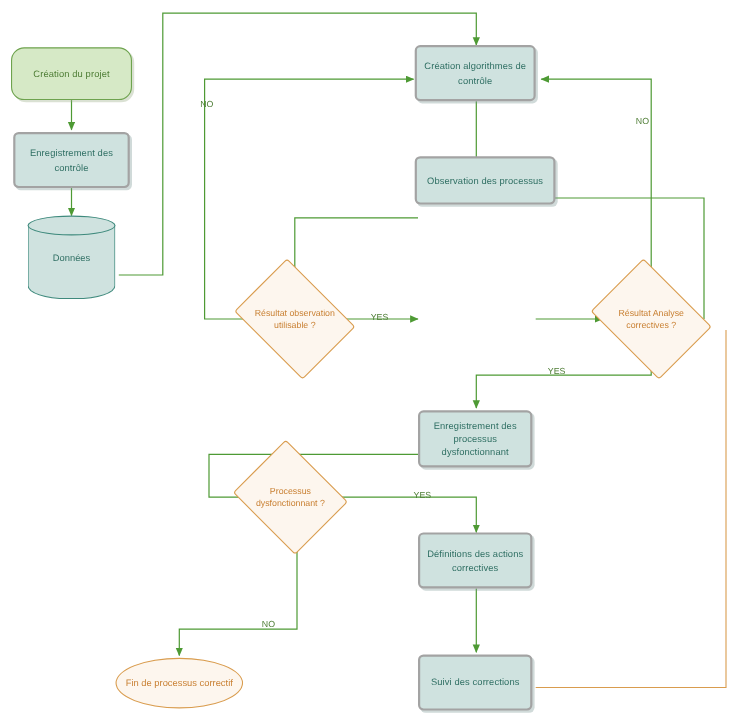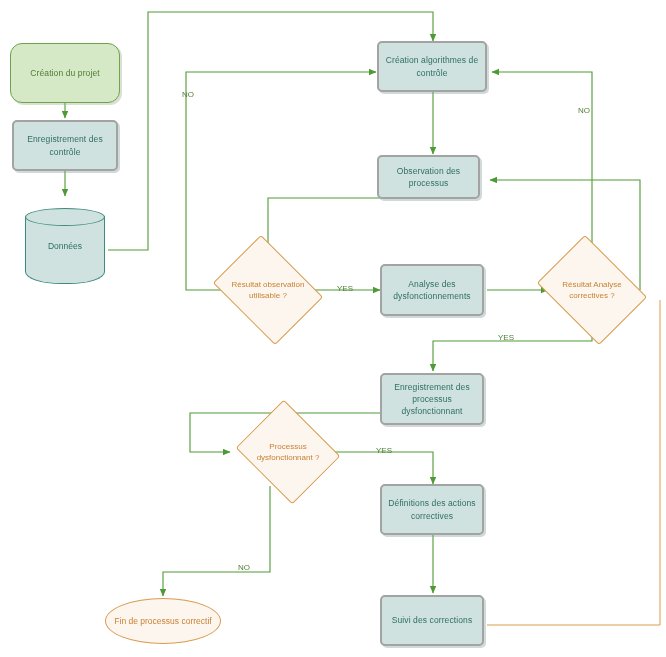--- a/index.html
+++ b/index.html
@@ -167,61 +167,58 @@
       <path d="M270,486 L270,572 L163,572 L163,596"></path>
 
       <path d="M433,535 L433,593"></path>
     </g>
     <g fill="none" stroke="#d99c4e" stroke-width="1.0">
 
       <path d="M487,625 L660,625 L660,300"></path>
     </g>
   </svg>
 
-  <div class="node proc-lightgreen" style="left:10px; top:43px; width:110px; height:60px;">
+  <div class="node proc-lightgreen" style="left:10px; top:43px; width:110px; height:48px;">
     <span>Création du projet</span>
   </div>
 
   <div class="node proc" style="left:12px; top:120px; width:106px; height:51px;">
     <span>Enregistrement des contrôle</span>
   </div>
 
-  <div class="cyl" style="left:25px; top:208px; width:80px; height:76px;">
+  <div class="cyl" style="left:25px; top:196px; width:80px; height:76px;">
     <div class="body"></div>
     <div class="top"></div>
     <div class="lbl">Données</div>
   </div>
 
   <div class="node proc" style="left:377px; top:41px; width:110px; height:51px;">
     <span>Création algorithmes de contrôle</span>
   </div>
 
-  <div class="node proc" style="left:377px; top:155px; width:103px; height:44px;">
+  <div class="node proc" style="left:377px; top:142px; width:128px; height:44px;">
     <span>Observation des processus</span>
   </div>
 
   <div class="diamond" style="left:224px; top:256px; width:88px; height:68px;">
     <div class="shape"></div>
     <div class="lbl">Résultat observation utilisable ?</div>
   </div>
 
-  <div class="node proc" style="left:380px; top:264px; width:104px; height:52px;">
-    <span>Analyse des dysfonctionnements</span>
-  </div>
 
   <div class="diamond" style="left:548px; top:256px; width:88px; height:68px;">
     <div class="shape"></div>
     <div class="lbl">Résultat Analyse correctives ?</div>
   </div>
 
   <div class="node proc" style="left:380px; top:373px; width:104px; height:52px;">
     <span>Enregistrement des processus dysfonctionnant</span>
   </div>
 
-  <div class="diamond" style="left:248px; top:418px; width:80px; height:68px;text-decoration:underline;">
+  <div class="diamond" style="left:224px; top:418px; width:80px; height:68px;text-decoration:underline;">
     <div class="shape"></div>
     <div class="lbl">Processus dysfonctionnant ?</div>
   </div>
 
   <div class="node proc" style="left:380px; top:484px; width:104px; height:51px;">
     <span>Définitions des actions correctives</span>
   </div>
 
   <div class="node proc" style="left:380px; top:595px; width:104px; height:51px;justify-content:center;">
     <span>Suivi des corrections</span>

